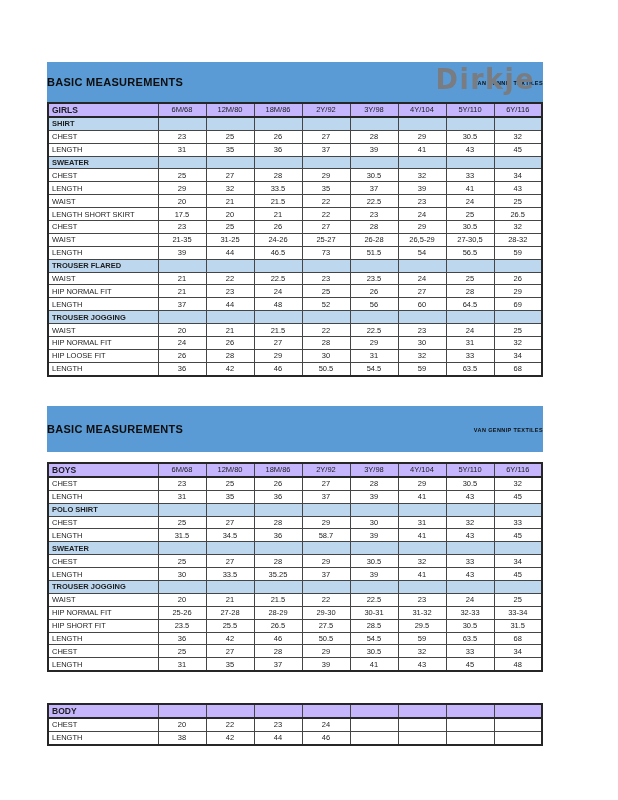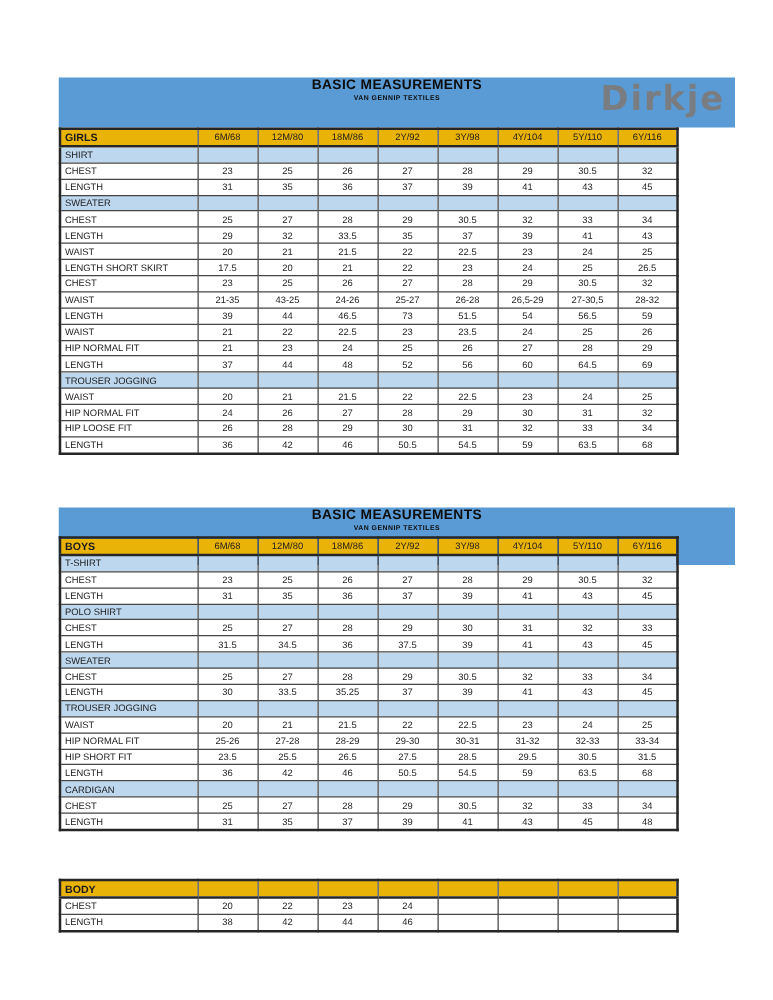--- a/index.html
+++ b/index.html
@@ -1,22 +1,22 @@
 <!DOCTYPE html>
 <html><head>
 <meta charset="utf-8">
 <style>
   html,body { margin:0; padding:0; background:#ffffff; }
   .page {
     position:relative; width:618px; height:800px; background:#ffffff;
     font-family:"Liberation Sans", sans-serif; color:#1c1c1c; overflow:hidden;
   }
   .band {
-    position:absolute; left:47px; width:541px; background:#5b9bd5;
-    display:flex; flex-direction:column; align-items:center; justify-content:flex-start;
+    position:absolute; left:47px; width:496px; background:#5b9bd5;
+    display:flex; flex-direction:row; align-items:center; justify-content:space-between;
   }
   .band-girls { top:62px; height:40px; }
   .band-boys  { top:406px; height:46px; }
   .band .title {
     font-weight:bold; font-size:11px; color:#0d0d0d; letter-spacing:0.3px; line-height:1.1;
   }
   .band .subtitle {
     font-weight:bold; font-size:5.5px; color:#0d0d0d; letter-spacing:0.4px; margin-top:2px;
   }
   .logo {
@@ -25,32 +25,32 @@
     font-size:27px; color:#797d81; letter-spacing:1.5px;
     transform:scaleY(1.02);
   }
   table.meas {
     position:absolute; left:47px; width:496px;
     border-collapse:collapse; table-layout:fixed;
     font-size:7.5px; color:#1c1c1c;
     border:2px solid #262626;
   }
   #girls-table { top:102px; }
-  #boys-table  { top:429px; }
+  #boys-table  { top:462px; }
   #body-table  { top:703px; }
   table.meas td {
     border:1px solid #454545; height:11.9px; padding:0 2px;
     text-align:center; vertical-align:middle;
     overflow:hidden; white-space:nowrap; background:#ffffff;
   }
   table.meas td.label { text-align:left; padding-left:3px; }
-  tr.group-row td { background:#eab308; border-bottom:2px solid #262626; }
+  tr.group-row td { background:#c4b5fd; border-bottom:2px solid #262626; }
   tr.group-row td.label { font-weight:bold; font-size:8.5px; }
   tr.section-row td { background:#bdd7ee; }
-  tr.section-row td.label { font-weight:normal;margin-left:32px; }
+  tr.section-row td.label { font-weight:bold;margin-left:32px; }
 </style>
 </head>
 <body>
 
 <div class="page">
 
   <div class="band band-girls">
     <div class="title">BASIC MEASUREMENTS</div>
     <div class="subtitle">VAN GENNIP TEXTILES</div>
     <div class="logo">Dirkje</div>
@@ -167,38 +167,49 @@
           <td class="">26</td>
           <td class="">27</td>
           <td class="">28</td>
           <td class="">29</td>
           <td class="">30.5</td>
           <td class="">32</td>
         </tr>
         <tr>
           <td class="label">WAIST</td>
           <td class="">21-35</td>
-          <td class="">43-25</td>
+          <td class="">31-25</td>
           <td class="">24-26</td>
           <td class="">25-27</td>
           <td class="">26-28</td>
           <td class="">26,5-29</td>
           <td class="">27-30,5</td>
           <td class="">28-32</td>
         </tr>
         <tr>
           <td class="label">LENGTH</td>
           <td class="">39</td>
           <td class="">44</td>
           <td class="">46.5</td>
           <td class="">73</td>
           <td class="">51.5</td>
           <td class="">54</td>
           <td class="">56.5</td>
           <td class="">59</td>
+        </tr>
+        <tr class="section-row">
+          <td class="label">TROUSER FLARED</td>
+          <td class=""></td>
+          <td class=""></td>
+          <td class=""></td>
+          <td class=""></td>
+          <td class=""></td>
+          <td class=""></td>
+          <td class=""></td>
+          <td class=""></td>
         </tr>
         <tr>
           <td class="label">WAIST</td>
           <td class="">21</td>
           <td class="">22</td>
           <td class="">22.5</td>
           <td class="">23</td>
           <td class="">23.5</td>
           <td class="">24</td>
           <td class="">25</td>
@@ -298,31 +309,20 @@
           <td class="label">BOYS</td>
           <td class="">6M/68</td>
           <td class="">12M/80</td>
           <td class="">18M/86</td>
           <td class="">2Y/92</td>
           <td class="">3Y/98</td>
           <td class="">4Y/104</td>
           <td class="">5Y/110</td>
           <td class="">6Y/116</td>
         </tr>
-        <tr class="section-row">
-          <td class="label">T-SHIRT</td>
-          <td class=""></td>
-          <td class=""></td>
-          <td class=""></td>
-          <td class=""></td>
-          <td class=""></td>
-          <td class=""></td>
-          <td class=""></td>
-          <td class=""></td>
-        </tr>
         <tr>
           <td class="label">CHEST</td>
           <td class="">23</td>
           <td class="">25</td>
           <td class="">26</td>
           <td class="">27</td>
           <td class="">28</td>
           <td class="">29</td>
           <td class="">30.5</td>
           <td class="">32</td>
@@ -358,21 +358,21 @@
           <td class="">30</td>
           <td class="">31</td>
           <td class="">32</td>
           <td class="">33</td>
         </tr>
         <tr>
           <td class="label">LENGTH</td>
           <td class="">31.5</td>
           <td class="">34.5</td>
           <td class="">36</td>
-          <td class="">37.5</td>
+          <td class="">58.7</td>
           <td class="">39</td>
           <td class="">41</td>
           <td class="">43</td>
           <td class="">45</td>
         </tr>
         <tr class="section-row">
           <td class="label">SWEATER</td>
           <td class=""></td>
           <td class=""></td>
           <td class=""></td>
@@ -452,31 +452,20 @@
           <td class="label">LENGTH</td>
           <td class="">36</td>
           <td class="">42</td>
           <td class="">46</td>
           <td class="">50.5</td>
           <td class="">54.5</td>
           <td class="">59</td>
           <td class="">63.5</td>
           <td class="">68</td>
         </tr>
-        <tr class="section-row">
-          <td class="label">CARDIGAN</td>
-          <td class=""></td>
-          <td class=""></td>
-          <td class=""></td>
-          <td class=""></td>
-          <td class=""></td>
-          <td class=""></td>
-          <td class=""></td>
-          <td class=""></td>
-        </tr>
         <tr>
           <td class="label">CHEST</td>
           <td class="">25</td>
           <td class="">27</td>
           <td class="">28</td>
           <td class="">29</td>
           <td class="">30.5</td>
           <td class="">32</td>
           <td class="">33</td>
           <td class="">34</td>

